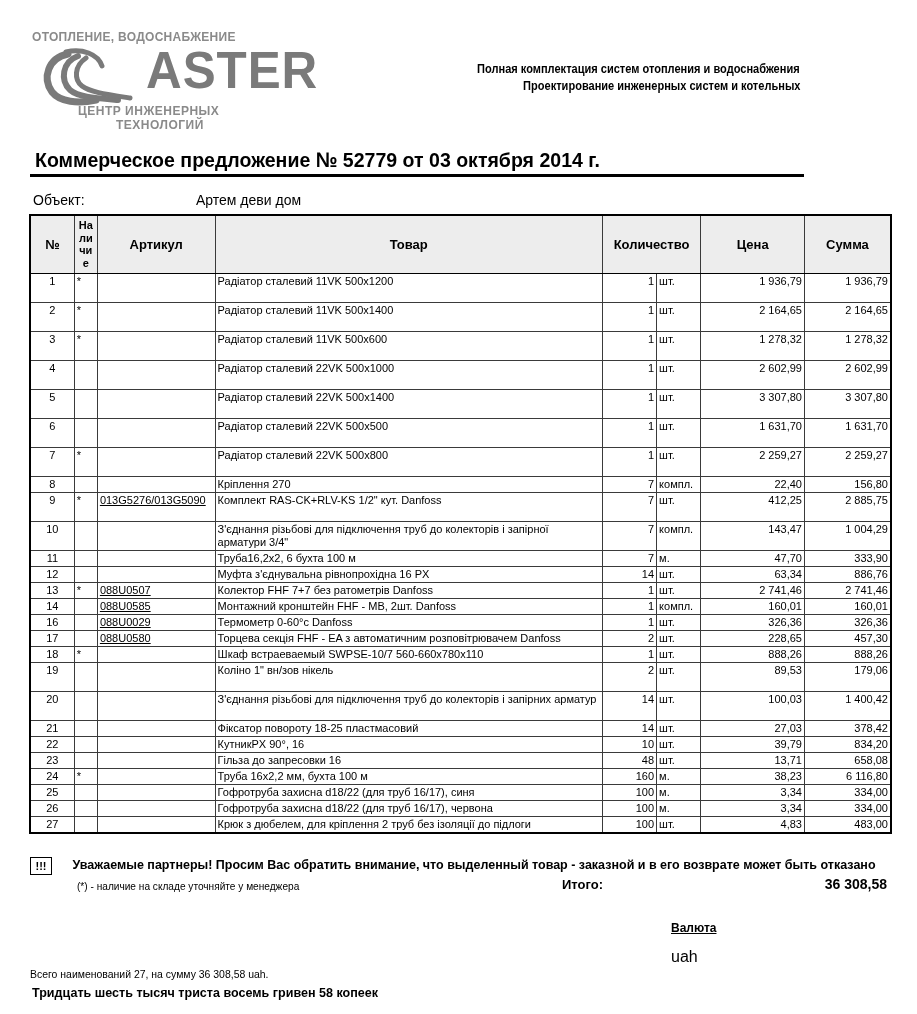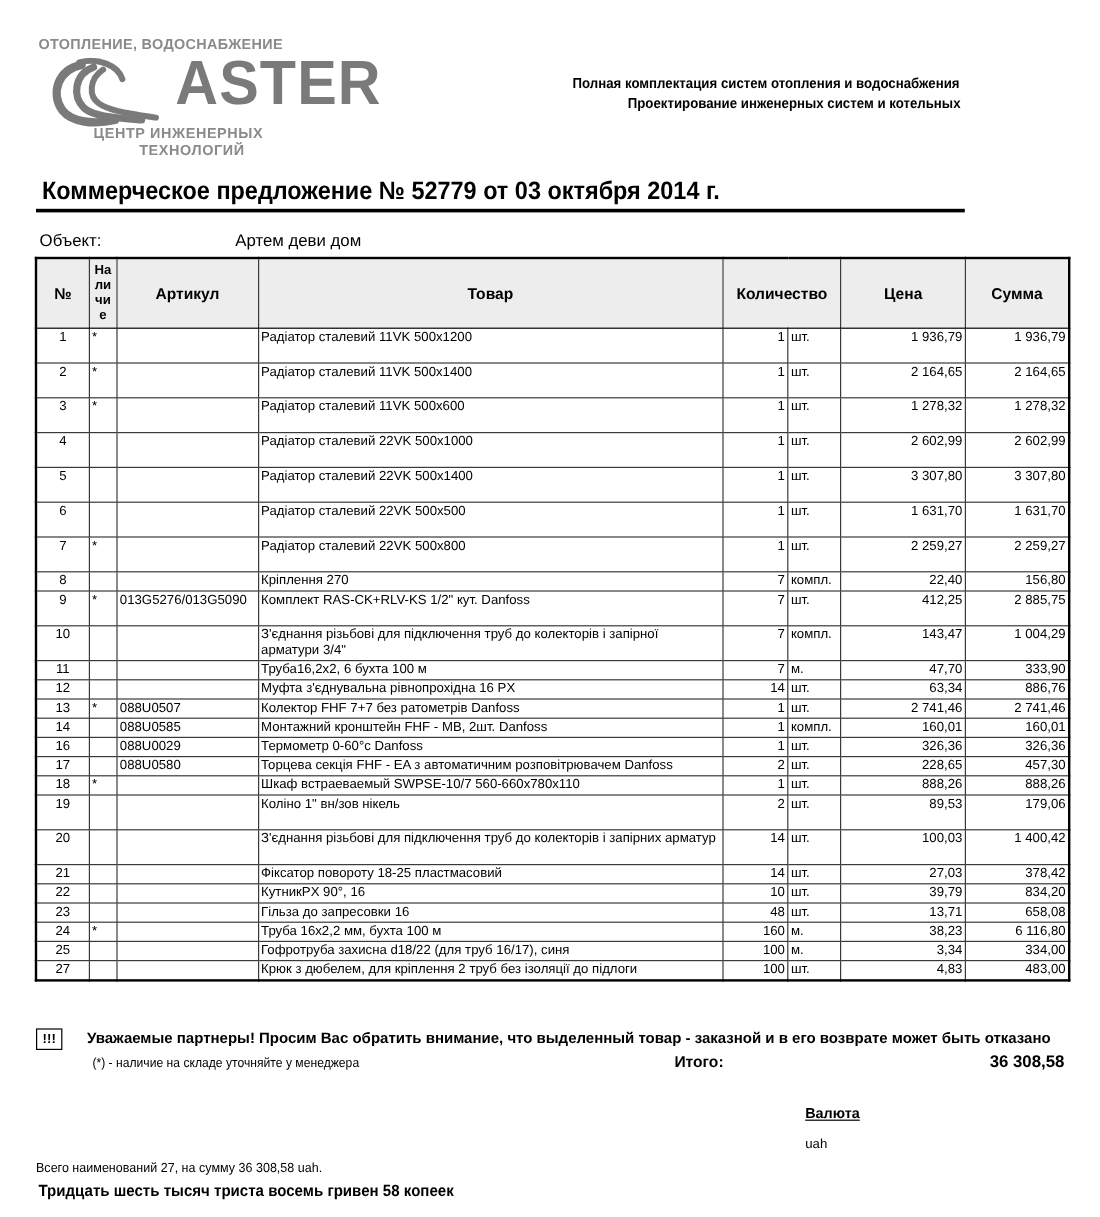--- a/index.html
+++ b/index.html
@@ -28,31 +28,31 @@
   
   table.items { position: absolute; left: 29px; top: 214px; width: 863px; border-collapse: collapse; table-layout: fixed; border: 2px solid #000; font-size: 11px; }
   table.items th, table.items td { border: 1px solid #3a3a3a; vertical-align: top; line-height: 13px; padding: 1px 2px; overflow: hidden; }
   table.items th { background: #ededed; font-weight: bold; font-size: 13px; vertical-align: middle; text-align: center; height: 58px; border-bottom: 1px solid #000000; }
   table.items th.avail { font-size: 11px; line-height: 12.5px; padding: 0 1px; }
   td.num { text-align: center; }
   td.avail { text-align: left; padding-left: 3px; }
   td.qty { text-align: right; border-right: 1px solid #3a3a3a; }
   td.unit { text-align: left; }
   td.money { text-align: right; }
-  .wrap-word { word-break: break-all; }
+  .wrap-word { word-break: break-all; text-decoration: underline; }
 
   
   .notice-box { position: absolute; left: 30px; top: 857px; width: 22px; height: 18px; border: 1px solid #000; font-size: 11px; font-weight: bold; text-align: center; line-height: 16px; }
   .notice-text { position: absolute; left: 56px; top: 858px; font-size: 12.5px; font-weight: bold; white-space: nowrap; width: 836px; overflow: hidden; text-align: center; }
   .stock-note { position: absolute; left: 77px; top: 880px; font-size: 11px; white-space: nowrap; transform: scaleX(0.92); transform-origin: left; }
   .total-label { position: absolute; left: 562px; top: 877px; font-size: 13px; font-weight: bold; }
   .total-value { position: absolute; right: 30px; top: 876px; font-size: 14px; font-weight: bold; }
 
   .currency-label { position: absolute; left: 671px; top: 921px; font-size: 12px; font-weight: bold; text-decoration: underline; }
-  .currency-value { position: absolute; left: 671px; top: 948px; font-size: 11px; }
+  .currency-value { position: absolute; left: 671px; top: 948px; font-size: 16px; }
 
   .summary-line { position: absolute; left: 30px; top: 968px; font-size: 11px; transform: scaleX(0.95); transform-origin: left; white-space: nowrap; }
   .words-line { position: absolute; left: 32px; top: 985px; font-size: 13.5px; font-weight: bold; white-space: nowrap; transform: scaleX(0.93); transform-origin: left; }
 </style>
 </head>
 <body>
 
 <div class="logo">
   <div class="logo-top">ОТОПЛЕНИЕ, ВОДОСНАБЖЕНИЕ</div>
   <svg class="logo-swoosh" viewBox="0 0 95 60">
@@ -334,20 +334,30 @@
     <td class="num">25</td>
     <td class="avail"></td>
     <td class="wrap-word"></td>
     <td>Гофротруба захисна d18/22 (для труб 16/17), синя</td>
     <td class="qty">100</td>
     <td class="unit">м.</td>
     <td class="money">3,34</td>
     <td class="money">334,00</td>
   </tr>
       <tr style="height: 15px;">
+    <td class="num">26</td>
+    <td class="avail"></td>
+    <td class="wrap-word"></td>
+    <td>Гофротруба захисна d18/22 (для труб 16/17), червона</td>
+    <td class="qty">100</td>
+    <td class="unit">м.</td>
+    <td class="money">3,34</td>
+    <td class="money">334,00</td>
+  </tr>
+      <tr style="height: 15px;">
     <td class="num">27</td>
     <td class="avail"></td>
     <td class="wrap-word"></td>
     <td>Крюк з дюбелем, для кріплення 2 труб без ізоляції до підлоги</td>
     <td class="qty">100</td>
     <td class="unit">шт.</td>
     <td class="money">4,83</td>
     <td class="money">483,00</td>
   </tr>
     </tbody>

